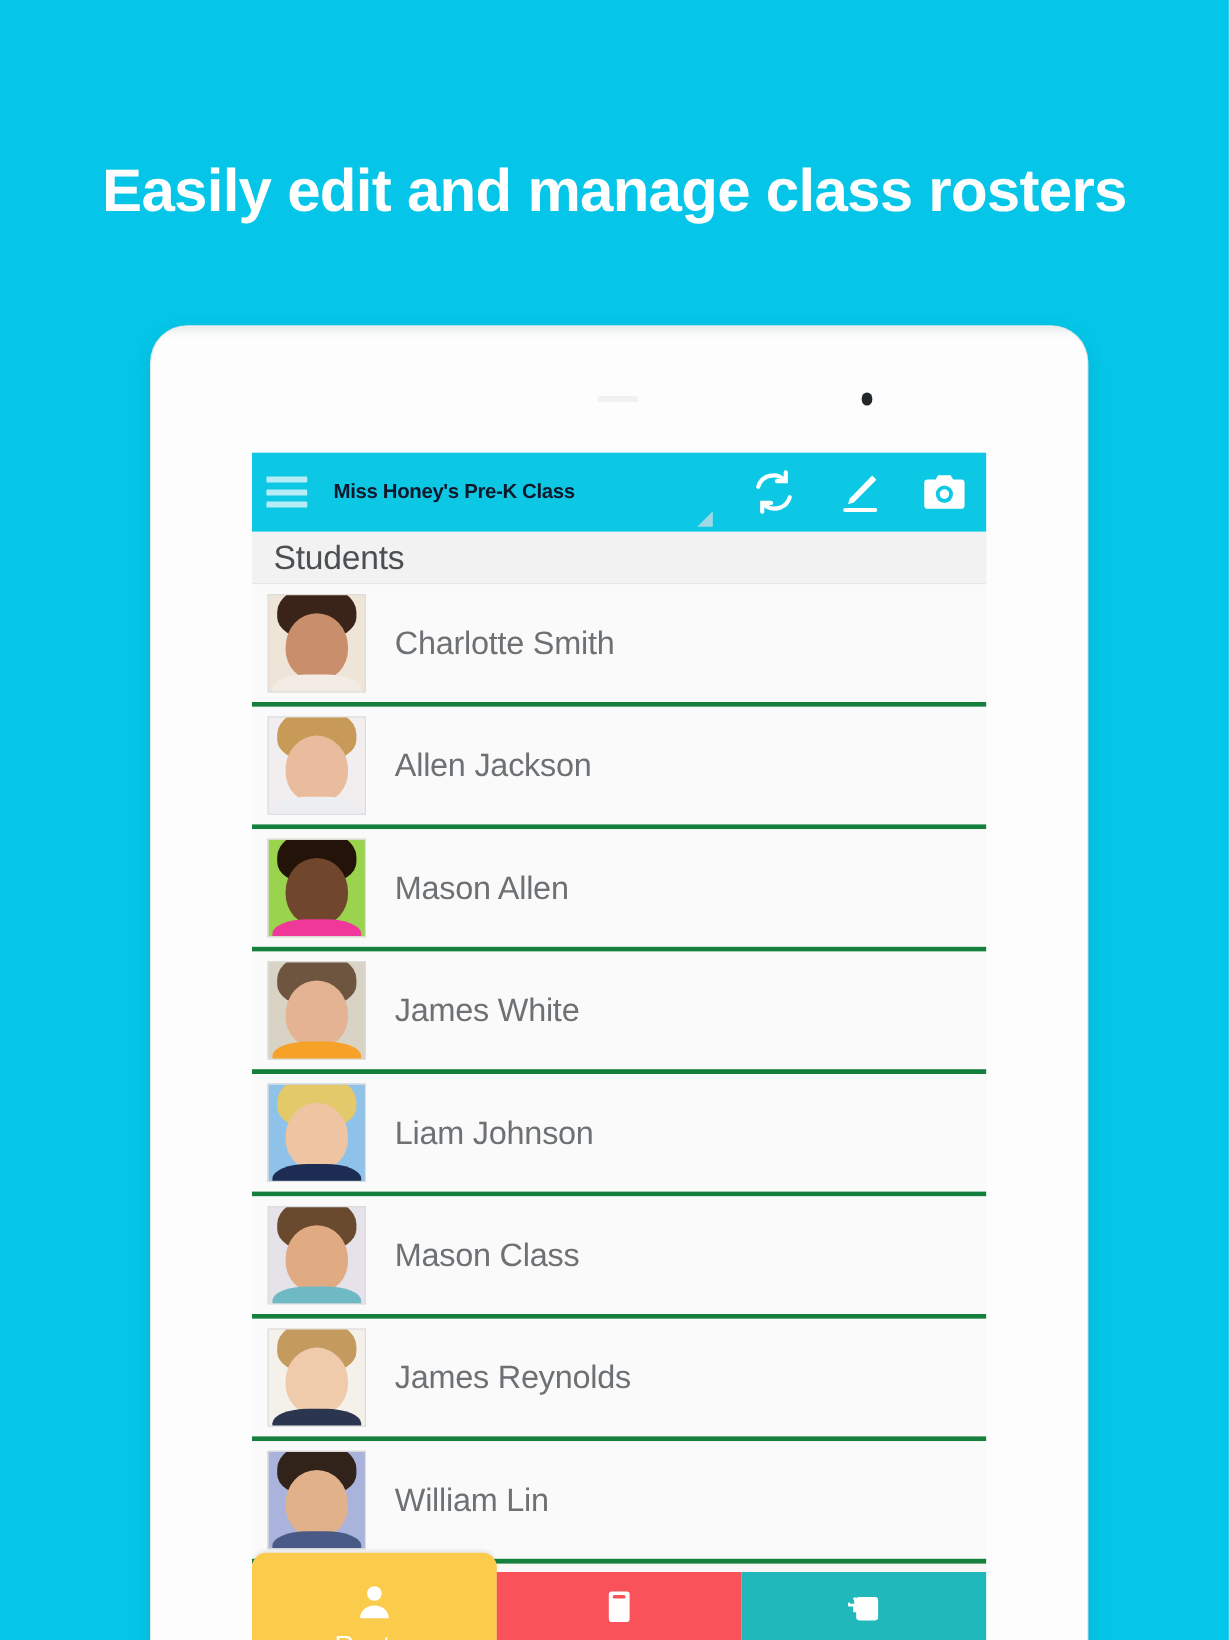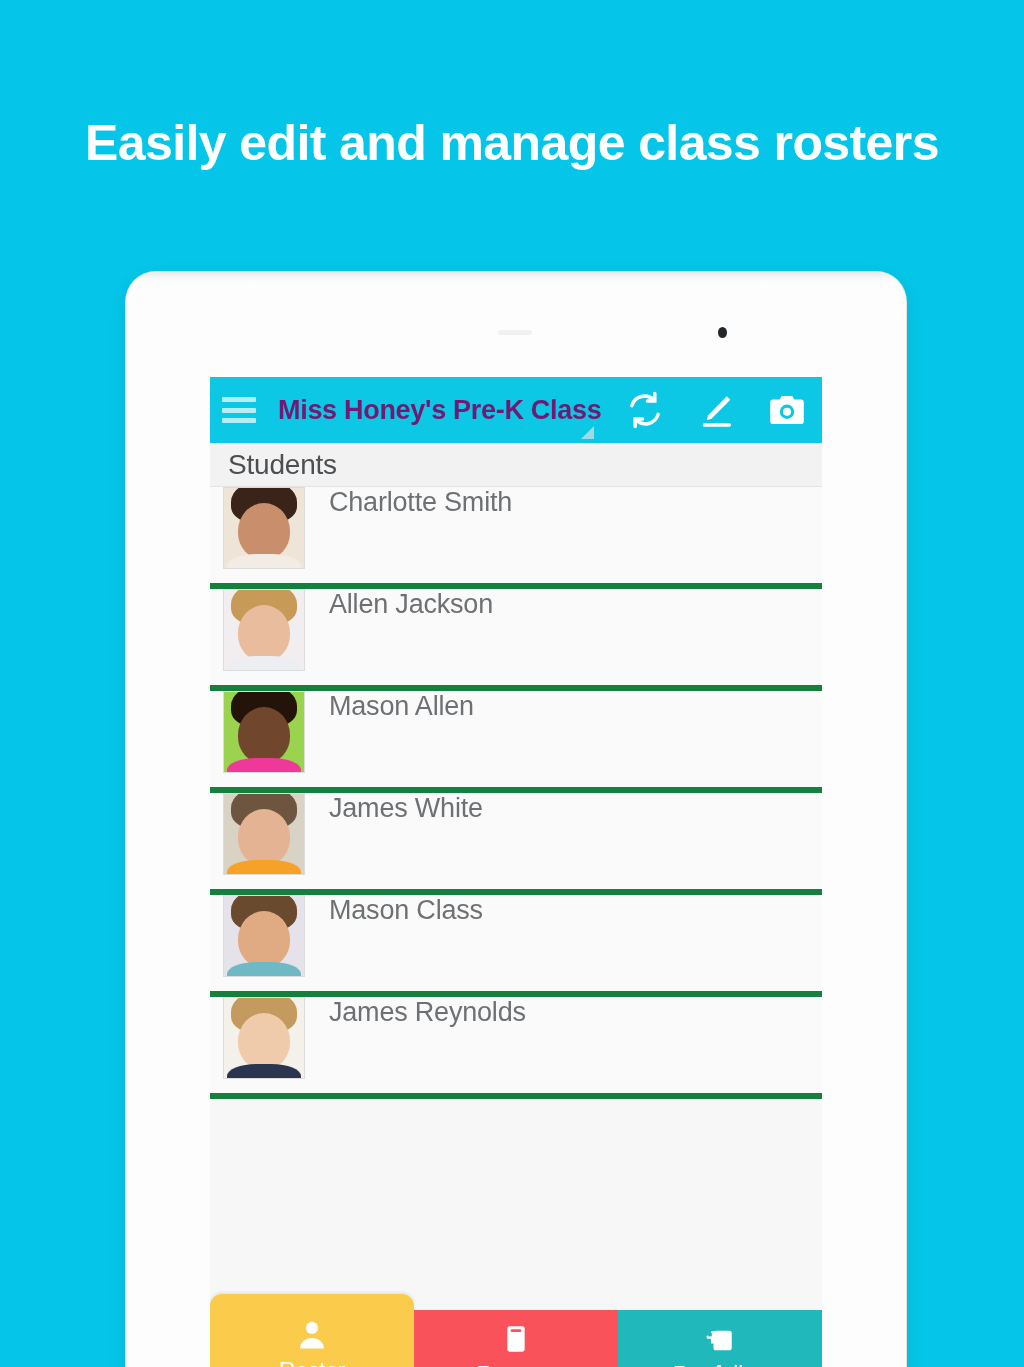--- a/index.html
+++ b/index.html
@@ -6,21 +6,21 @@
   html, body {
     width: 1024px; height: 1367px;
     overflow: hidden;
     font-family: "Liberation Sans", sans-serif;
   }
   body { background: #05C6E8; position: relative; }
 
   
   .headline {
     position: absolute;
-    top: 114px; left: 0; width: 1024px;
+    top: 130px; left: 0; width: 1024px;
     text-align: center;
     color: #ffffff;
     font-size: 50px;
     font-weight: bold;
     letter-spacing: -0.6px;
     white-space: nowrap;
   }
 
   
   .tablet {
@@ -69,22 +69,22 @@
     width: 34px; height: 26px;
     display: flex; flex-direction: column; justify-content: space-between;
     flex: 0 0 auto;
   }
   .hamburger span {
     display: block; height: 5px; width: 34px;
     background: #b6ecf6; border-radius: 1px;
   }
   .appbar-title {
     margin-left: 22px;
-    color: #701a75;
-    font-size: 27px;
+    color: #0f172a;
+    font-size: 17px;
     font-weight: bold;
     letter-spacing: -0.3px;
     white-space: nowrap;
     flex: 1 1 auto;
   }
   .spinner-corner {
     position: absolute;
     right: 228px; bottom: 4px;
     width: 0; height: 0;
     border-left: 13px solid transparent;
@@ -102,23 +102,23 @@
     padding-left: 18px;
     color: #4b4f52;
     font-size: 28px;
     letter-spacing: -0.2px;
   }
 
   
   .student-list { background: #fafafa; }
   .student-row {
     height: 102px;
-    display: flex; align-items: flex-start;
+    display: flex; align-items: center;
     padding-left: 13px;
-    border-bottom: 6px solid #15803d;
+    border-bottom: 4px solid #15803d;
     background: #fafafa;
   }
   .avatar {
     width: 82px; height: 82px;
     flex: 0 0 auto;
     border: 1px solid #dcdcdc;
     background: #e9e9e9;
     overflow: hidden;
     position: relative;
   }
@@ -252,34 +252,50 @@
         </div>
         <div class="student-row">
           <div class="avatar" style="background: rgb(217, 211, 198);">
             <div class="hair" style="background: rgb(110, 85, 64);"></div>
             <div class="face" style="background: rgb(227, 179, 147);"></div>
             <div class="body" style="background: rgb(246, 162, 40);"></div>
           </div>
           <div class="student-name">James White</div>
         </div>
         <div class="student-row">
+          <div class="avatar" style="background: rgb(143, 194, 232);">
+            <div class="hair" style="background: rgb(227, 201, 106);"></div>
+            <div class="face" style="background: rgb(238, 196, 162);"></div>
+            <div class="body" style="background: rgb(28, 44, 82);"></div>
+          </div>
+          <div class="student-name">Liam Johnson</div>
+        </div>
+        <div class="student-row">
           <div class="avatar" style="background: rgb(230, 226, 234);">
             <div class="hair" style="background: rgb(106, 74, 46);"></div>
             <div class="face" style="background: rgb(224, 171, 130);"></div>
             <div class="body" style="background: rgb(111, 185, 196);"></div>
           </div>
           <div class="student-name">Mason Class</div>
         </div>
         <div class="student-row">
           <div class="avatar" style="background: rgb(244, 240, 234);">
             <div class="hair" style="background: rgb(196, 154, 94);"></div>
             <div class="face" style="background: rgb(240, 203, 171);"></div>
             <div class="body" style="background: rgb(43, 53, 80);"></div>
           </div>
           <div class="student-name">James Reynolds</div>
+        </div>
+        <div class="student-row">
+          <div class="avatar" style="background: rgb(170, 179, 220);">
+            <div class="hair" style="background: rgb(50, 35, 26);"></div>
+            <div class="face" style="background: rgb(224, 177, 139);"></div>
+            <div class="body" style="background: rgb(74, 90, 134);"></div>
+          </div>
+          <div class="student-name">William Lin</div>
         </div>
       </div>
 
     <div class="tabbar">
         <div class="tab active" style="background: rgb(251, 203, 76);">
           <div class="tab-icon">
             <svg width="34" height="34" viewBox="0 0 24 24" fill="#ffffff">
               <circle cx="12" cy="7" r="4.3"></circle>
               <path d="M3.6 21.5c0-4.3 3.8-7.4 8.4-7.4s8.4 3.1 8.4 7.4Z"></path>
             </svg>

